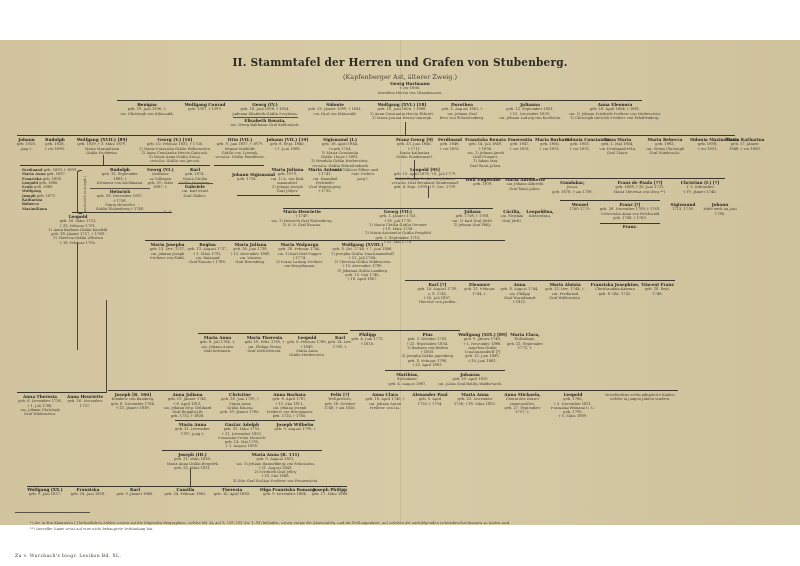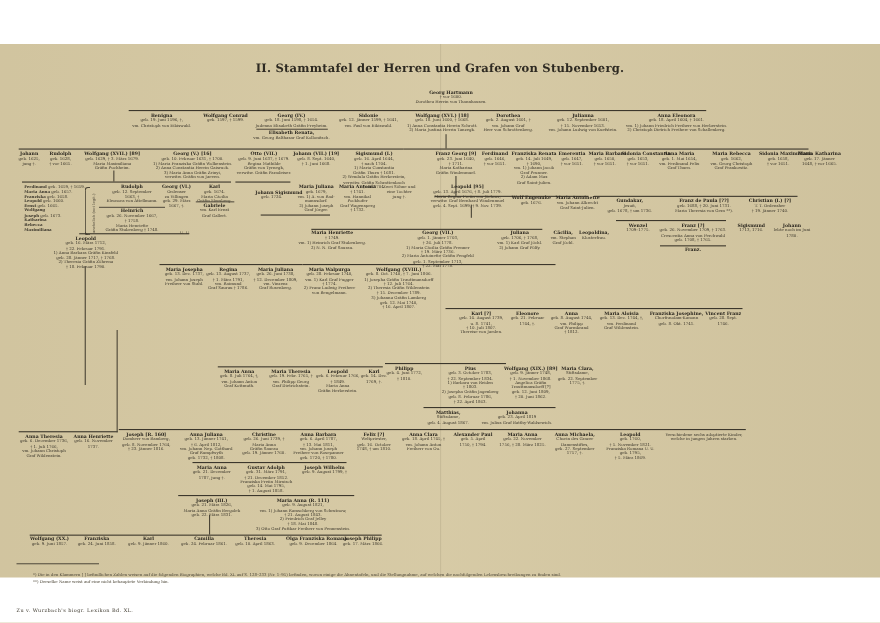--- a/index.html
+++ b/index.html
@@ -21,20 +21,21 @@
     .imprint { position: absolute; left: 15px; top: 474px; font-size: 4.5px; color: #3d382d; letter-spacing: 0.4px; }
     .fold { position: absolute; top: 0; width: 1px; height: 485px; background: rgba(90,80,60,0.12); }
   </style>
 </head>
 <body>
 
 <div class="paper">
   <div class="fold" style="left:400px"></div>
 
   <div class="title">II. Stammtafel der Herren und Grafen von Stubenberg.</div>
+  <div class="subtitle">(Kapfenberger Ast, älterer Zweig.)</div>
 
   <div class="node" style="left:370px;top:42px;width:80px">
     <span class="nm">Georg Hartmann</span>
     <span class="ln">† vor 1600.</span>
     <span class="ln">Dorothea Herrin von Thannhausen.</span>
   </div>
 
   <div class="hl" style="left:117px;top:60px;width:525px"></div>
 
   <div class="node" style="left:112px;top:63px;width:70px">

